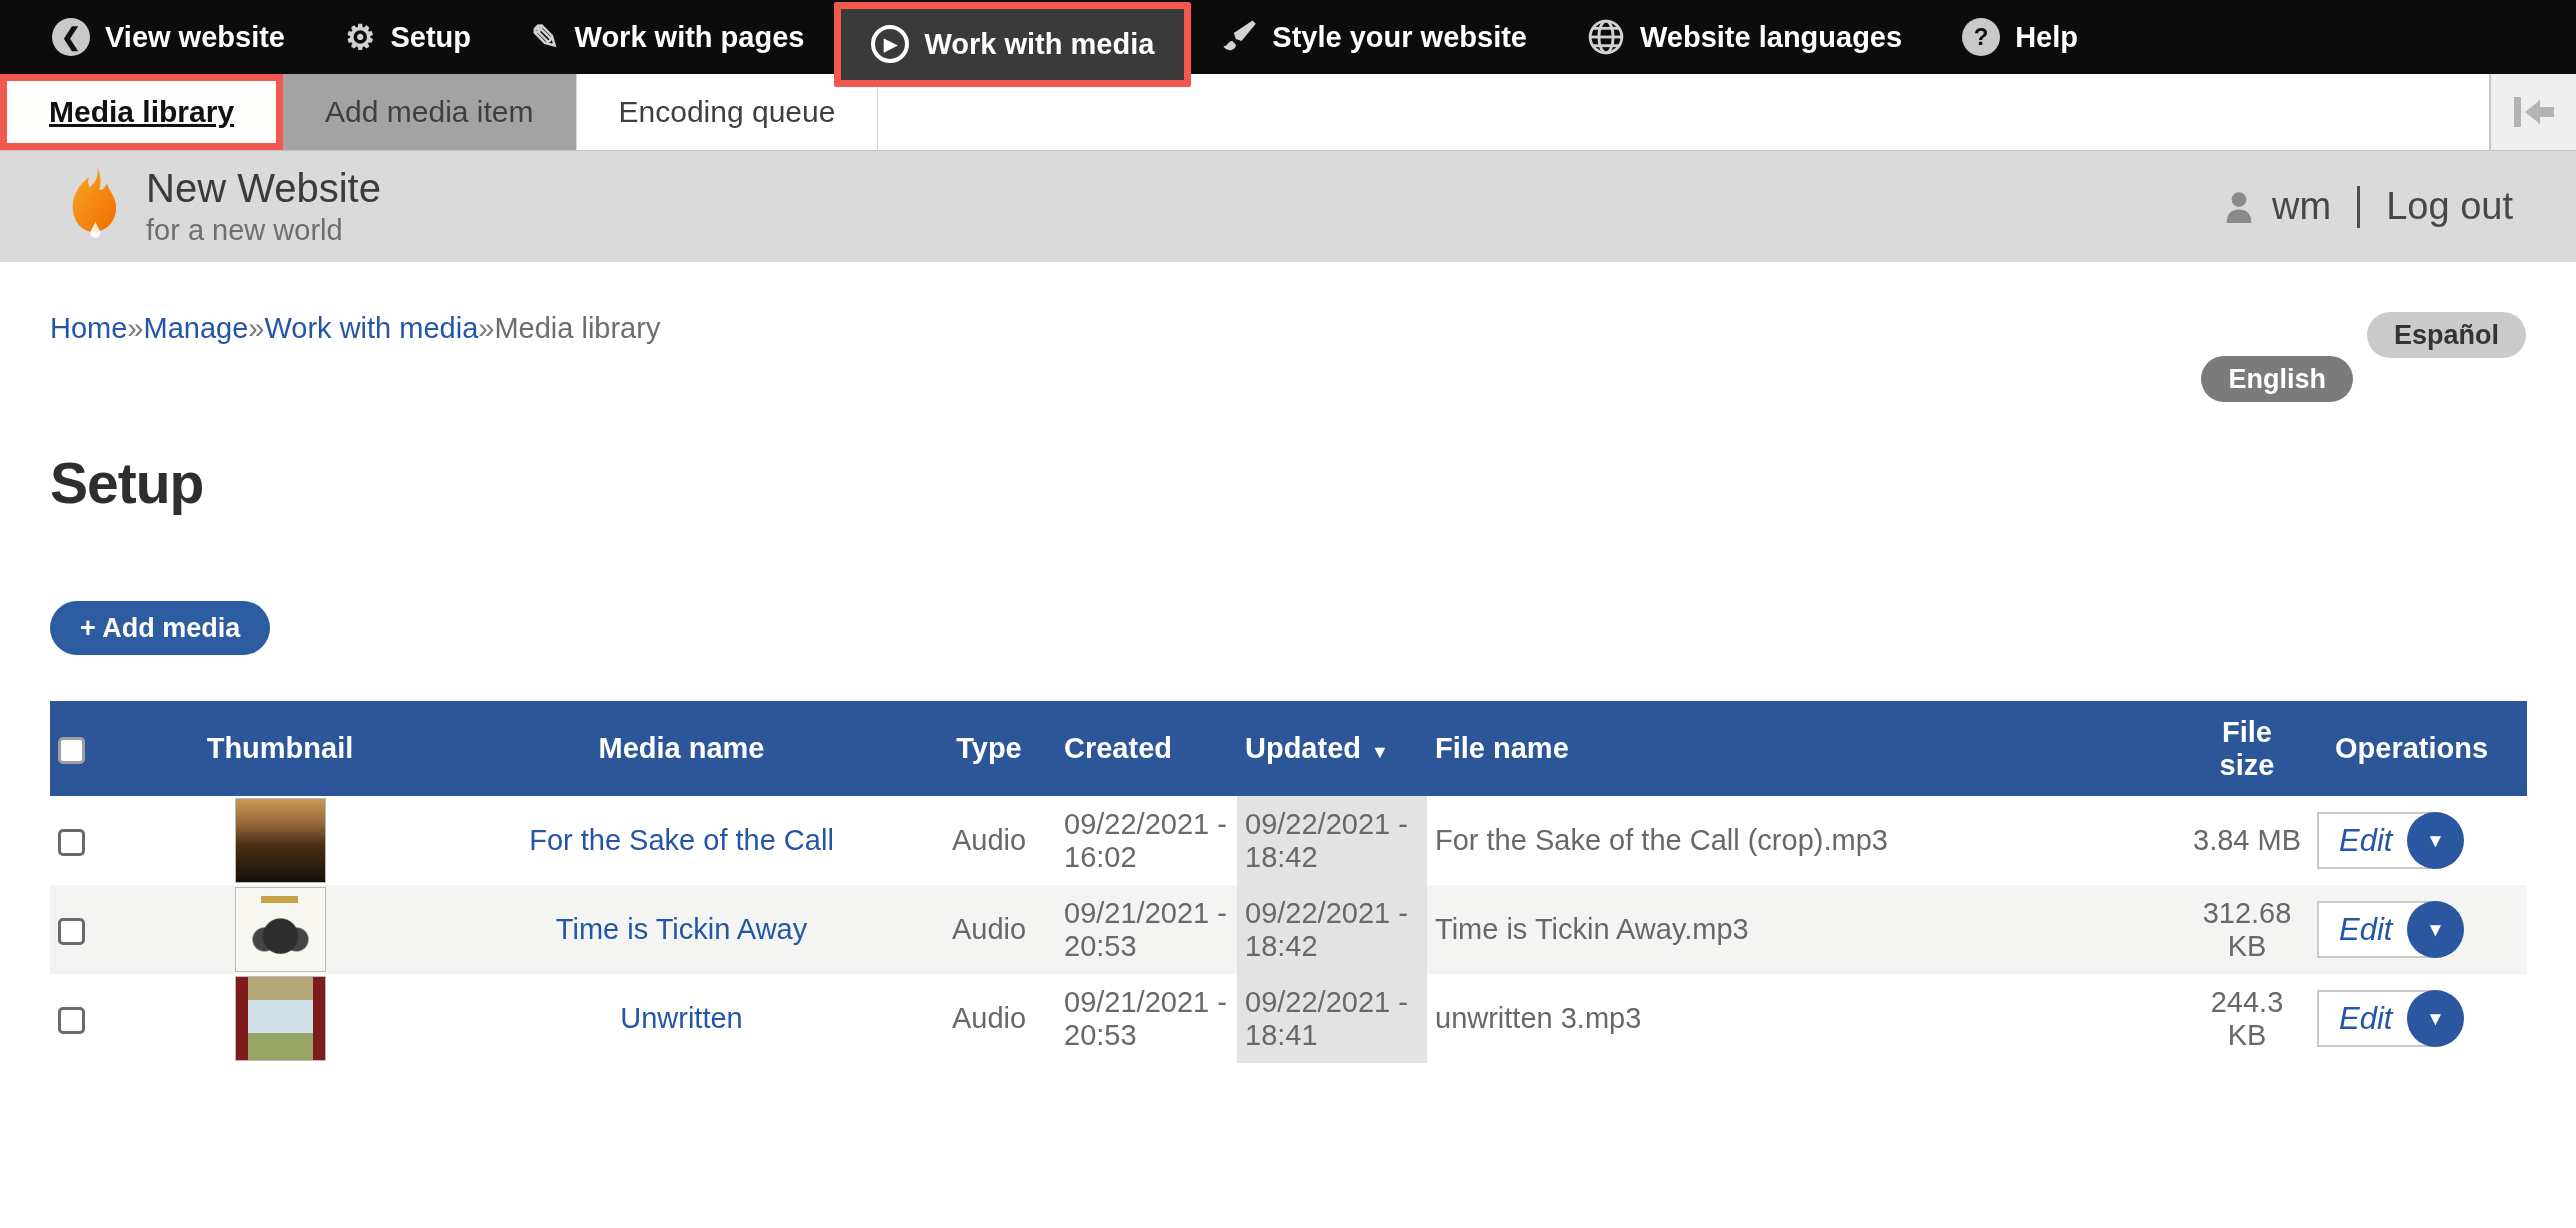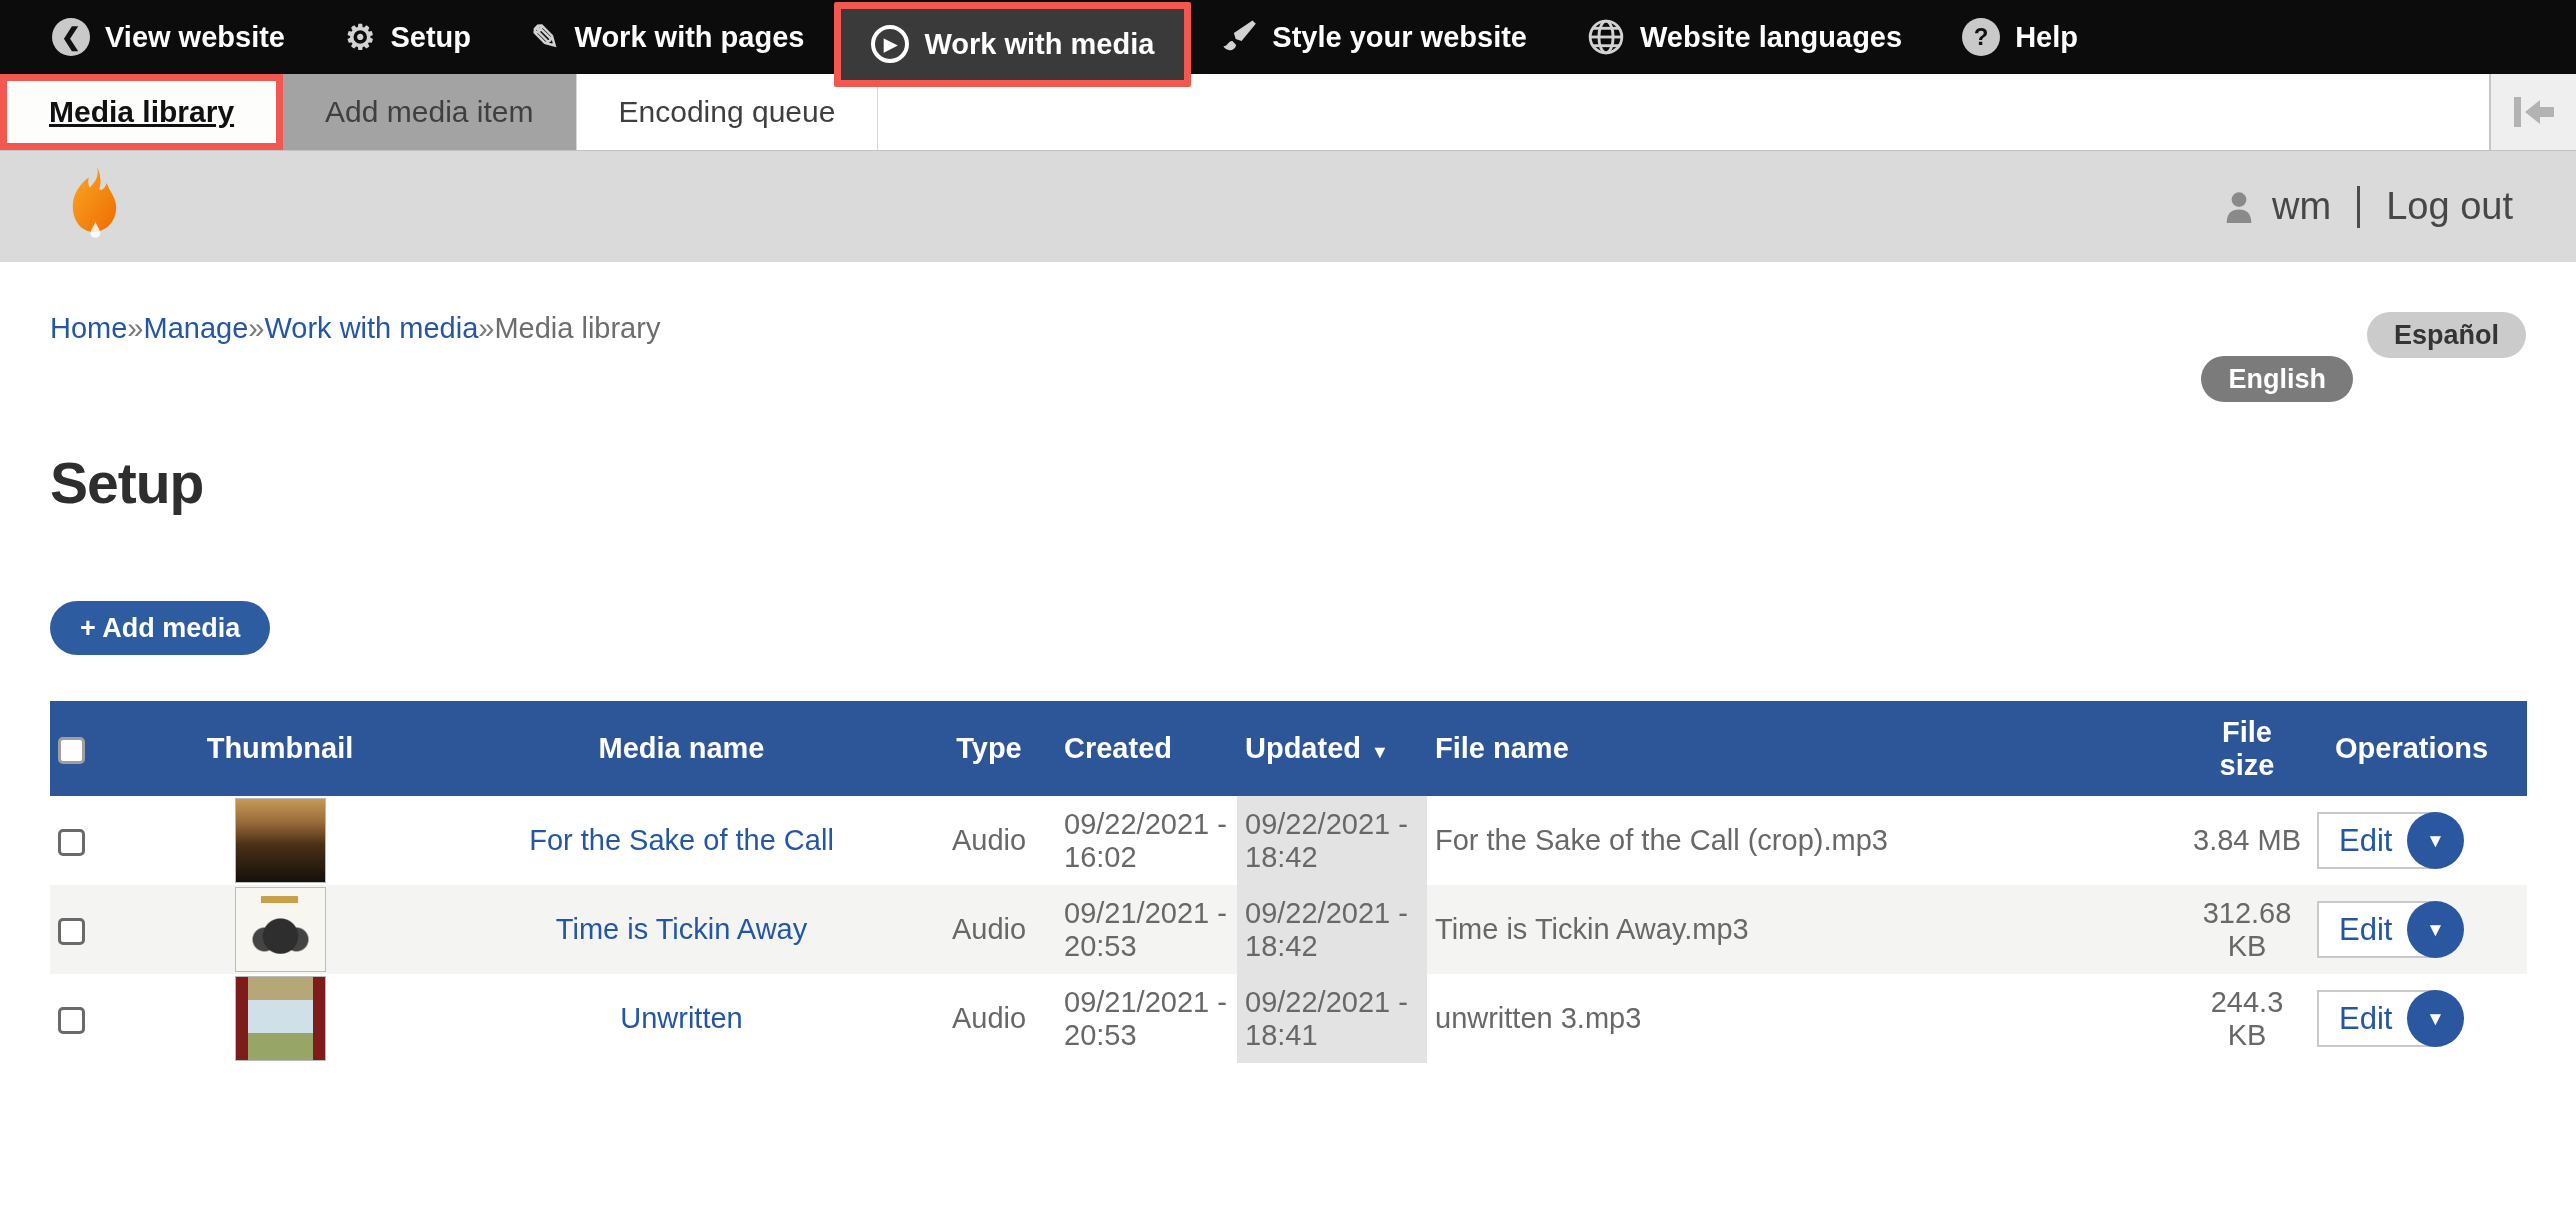--- a/index.html
+++ b/index.html
@@ -103,21 +103,21 @@
   .thumb.t1 { background:
       linear-gradient(#c9a04a,#c9a04a) no-repeat 50% 10% / 42% 9%,
       radial-gradient(circle at 50% 58%, #2e2e2e 0 26%, rgba(0,0,0,0) 28%),
       radial-gradient(circle at 32% 62%, #444 0 14%, rgba(0,0,0,0) 16%),
       radial-gradient(circle at 68% 62%, #444 0 14%, rgba(0,0,0,0) 16%),
       #f7f6f1; }
   .thumb.t2 { background:
       linear-gradient(90deg,#7e1c1c 0 13%, rgba(0,0,0,0) 13% 87%, #7e1c1c 87% 100%),
       linear-gradient(180deg,#b4a878 0 28%, #cfe0e8 28% 68%, #97a566 68% 100%); }
 
-  .dropbutton { position:relative; width:147px; height:57px; }
+  .dropbutton { position:relative; width:147px; height:57px;font-style:italic; }
   .db-main { position:absolute; left:0; top:0; width:119px; height:57px; background:#fff;
              border:2px solid #c9c9c9; display:flex; align-items:center; padding-left:20px;
              font-size:31px; color:#2456a8; cursor:pointer; }
   .db-toggle { position:absolute; right:0; top:0; width:57px; height:57px; border-radius:50%;
                background:#2a57a0; color:#fff; display:flex; align-items:center;
                justify-content:center; font-size:19px; cursor:pointer; }
 
   svg { display:block; }
 </style>
 </head>
@@ -195,20 +195,24 @@
         <defs>
           <linearGradient id="fg" x1="0" y1="0" x2="1" y2="1">
             <stop offset="0" stop-color="#f9a825"></stop>
               <stop offset="1" stop-color="#ef6c00"></stop>
           </linearGradient>
         </defs>
         <path fill="url(#fg)" d="M36 2c2 12-3 16-8 22-2-4-2-7-1-11-9 7-17 17-17 31 0 16 10 27 22 27s24-10 24-26c0-11-7-17-10-26-2 6-5 8-8 7 3-8 1-17-2-24z"></path>
         <path fill="#fff" opacity="0.85" d="M30 64c-3 6 0 9 4 9s7-3 4-9c-2-3-3-5-4-8-1 3-2 5-4 8z" transform="translate(0,4)"></path>
       </svg>
     </span>
+    <div>
+      <div class="site-name">New Website</div>
+      <div class="site-slogan">for a new world</div>
+    </div>
   </div>
   <div class="user-area">
     <span>
       <svg width="30" height="32" viewBox="0 0 24 26" fill="#8a8a8a">
         <circle cx="12" cy="7" r="6"></circle>
         <path d="M2 26c0-8 4-11 10-11s10 3 10 11z"></path>
       </svg>
     </span>
     <span class="user-link">wm</span>
     <span class="user-sep"></span>

